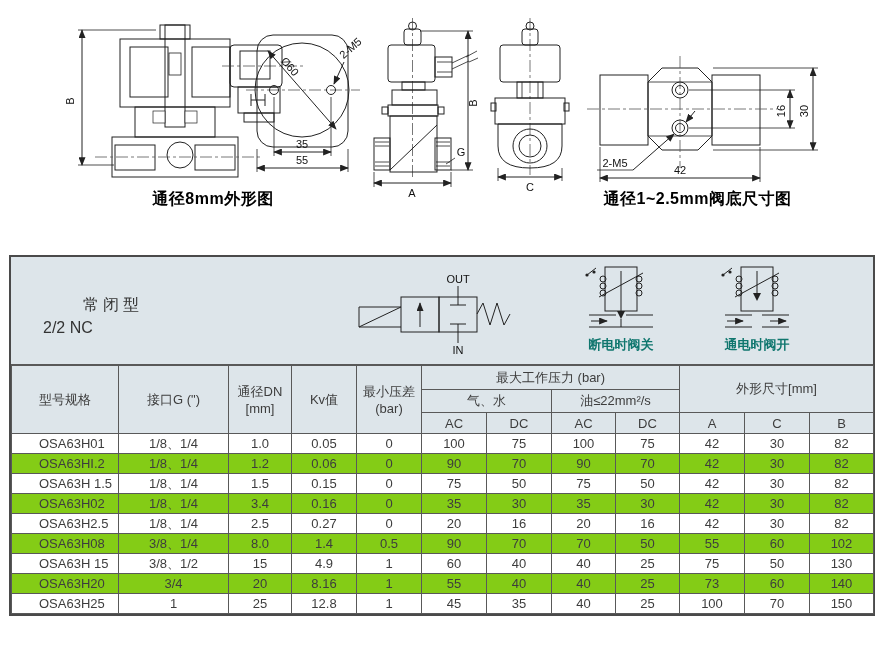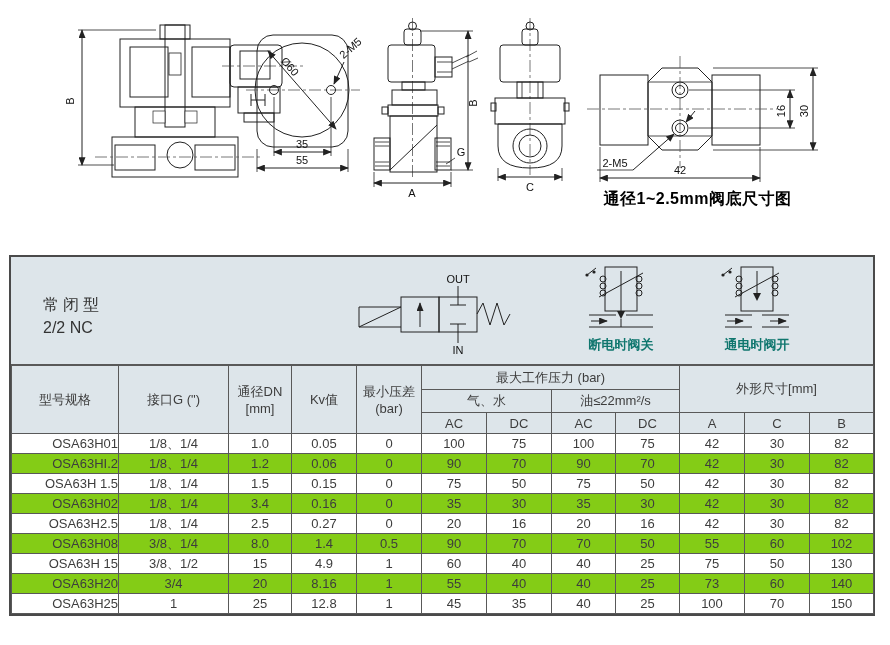--- a/index.html
+++ b/index.html
@@ -15,34 +15,34 @@
   .ln{stroke:#222;stroke-width:1;fill:none;}
   .thin{stroke:#222;stroke-width:.8;fill:none;}
   .cl{stroke:#555;stroke-width:.8;fill:none;stroke-dasharray:12 3 3 3;}
   .dim{stroke:#222;stroke-width:1;fill:none;marker-start:url(#mA);marker-end:url(#mA);}
   .dt{font-size:11px;text-anchor:middle;}
 
   
   .spec-wrap{position:absolute;left:9px;top:255px;width:862px;border:2px solid #4a4a4a;background:#fff;}
   .band{position:relative;height:107px;background:#dde5ea;border-bottom:1px solid #595959;}
   .band-label{position:absolute;left:32px;top:36px;font-size:16px;color:#333;line-height:23px;}
-  .band-label .l1{letter-spacing:4px;}
+  .band-label .l1{letter-spacing:4px;margin-left:40px;}
   .state{position:absolute;width:96px;text-align:center;}
   .state .scap{font-size:13px;font-weight:700;color:#0f766e;margin-top:1px;white-space:nowrap;}
 
   table.spec{border-collapse:collapse;table-layout:fixed;width:862px;}
   table.spec th,table.spec td{border:1px solid #595959;font-weight:400;
       text-align:center;padding:0;font-size:13px;color:#3d3d3d;overflow:hidden;white-space:nowrap;}
   table.spec thead th{background:#dde5ea;}
   table.spec .hr1{height:24px;}
   table.spec .hr2{height:23px;}
   table.spec .hr3{height:21px;}
   table.spec tbody tr{height:20px;background:#fff;}
   table.spec tbody tr.shaded{background:#84cc16;}
-  table.spec td.model{text-align:right;padding-left:14px;}
+  table.spec td.model{text-align:left;padding-left:27px;}
 </style>
 </head>
 <body>
 
 <div class="page">
 
   <svg width="0" height="0" style="position:absolute" aria-hidden="true">
     <defs>
       <marker id="mA" viewBox="0 0 10 8" markerWidth="9" markerHeight="7" refX="9" refY="4" orient="auto-start-reverse">
         <path d="M0,0L10,4L0,8Z" fill="#222"></path>
@@ -107,20 +107,21 @@
       <line class="thin" x1="214" y1="82" x2="214" y2="141"></line>
       <line class="thin" x1="271" y1="82" x2="271" y2="141"></line>
       <line class="dim" x1="214" y1="137" x2="271" y2="137"></line>
       <text class="dt" x="242" y="133">35</text>
       <line class="thin" x1="197" y1="134" x2="197" y2="157"></line>
       <line class="thin" x1="288" y1="134" x2="288" y2="157"></line>
       <line class="dim" x1="197" y1="153" x2="288" y2="153"></line>
       <text class="dt" x="242" y="149">55</text>
     </g>
   </svg>
+  <div class="cap" style="left:118px;top:189px;width:190px">通径8mm外形图</div>
 
   <svg class="draw" style="left:365px;top:15px" width="215" height="188" viewBox="0 0 215 188">
     <g>
       <line class="cl" x1="47.5" y1="3" x2="47.5" y2="162"></line>
       <circle class="ln" cx="47.5" cy="11" r="4"></circle>
       <rect class="ln" x="39" y="14" width="17" height="16" rx="3"></rect>
       <rect class="ln" x="23" y="30" width="47" height="37" rx="3"></rect>
       <rect class="ln" x="70" y="42" width="17" height="20"></rect>
       <path class="thin" d="M72,47H87M72,57H87"></path>
       <path class="thin" d="M87,48L104,40M87,54L104,46M101,42L112,36M104,47L113,43"></path>

